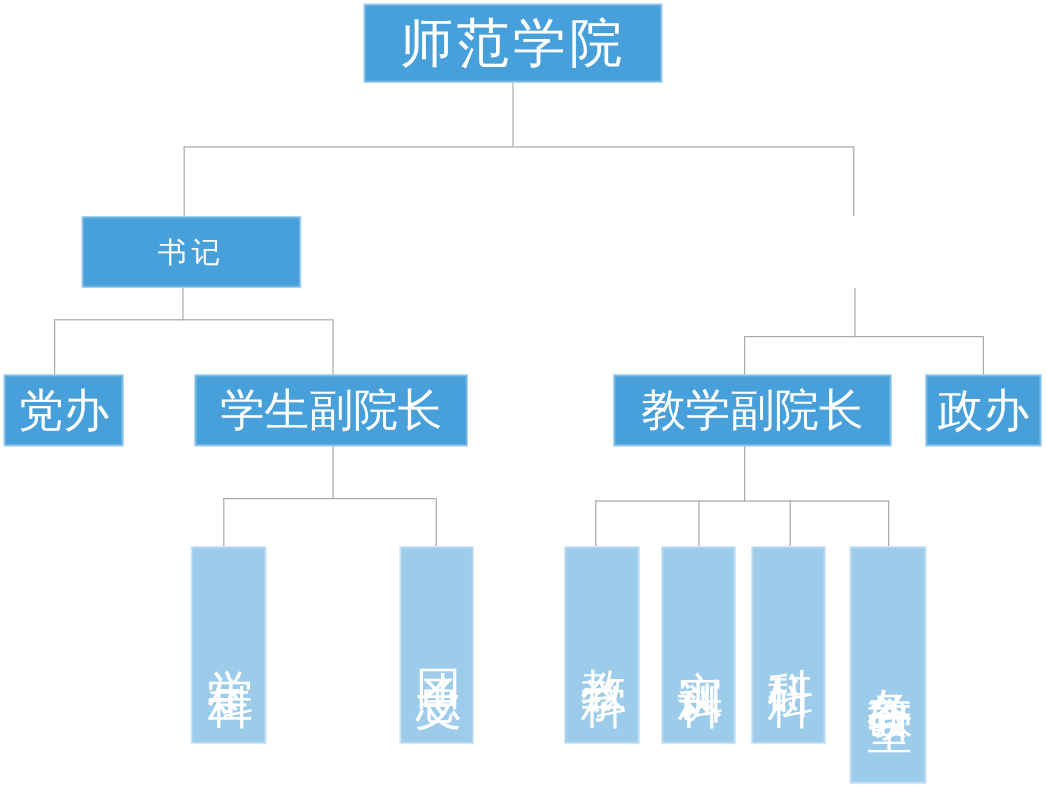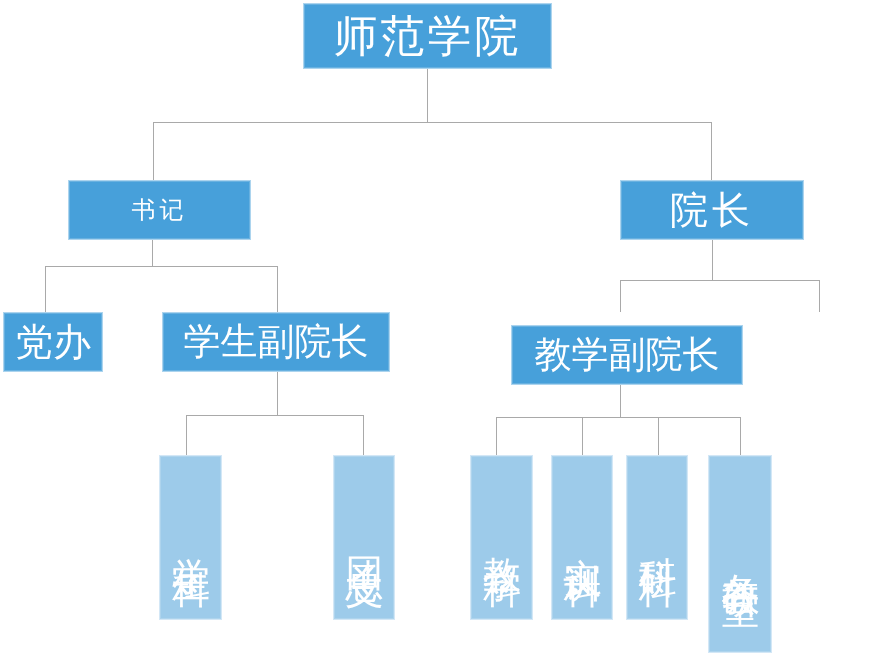--- a/index.html
+++ b/index.html
@@ -38,21 +38,21 @@
   .line{position:absolute;background:var(--connector);}
   .line.v{width:1px;}
   .line.h{height:1px;}
 
   
   #n-root            {left:303px;top:3px;  width:249px;height:66px;font-size:44px;letter-spacing:3px;}
   #n-secretary       {left:68px; top:180px;width:183px;height:60px;font-size:24px;letter-spacing:4px;}
   #n-dean            {left:620px;top:180px;width:184px;height:60px;font-size:38px;letter-spacing:4px;}
   #n-party-office    {left:3px;  top:312px;width:100px;height:60px;font-size:38px;}
   #n-student-vice    {left:162px;top:312px;width:228px;height:60px;font-size:37px;}
-  #n-teaching-vice   {left:511px;top:312px;width:232px;height:60px;font-size:37px;margin-top:13px;}
+  #n-teaching-vice   {left:511px;top:312px;width:232px;height:60px;font-size:37px;}
   #n-admin-office    {left:771px;top:312px;width:97px; height:60px;font-size:38px;}
   #n-student-section {left:159px;top:455px;width:63px;height:165px;font-size:38px;}
   #n-youth-league    {left:333px;top:455px;width:62px;height:165px;font-size:38px;}
   #n-teaching-section{left:470px;top:455px;width:63px;height:165px;font-size:38px;}
   #n-training-section{left:551px;top:455px;width:62px;height:165px;font-size:38px;}
   #n-research-section{left:626px;top:455px;width:62px;height:165px;font-size:38px;}
   #n-teach-res-office{left:708px;top:455px;width:64px;height:198px;font-size:38px;letter-spacing:5px;}
 
   
   #c1 {left:427px;top:69px; height:53px;}
@@ -103,28 +103,28 @@
   <div class="line h" id="c18"></div>
   <div class="line v" id="c19"></div>
   <div class="line v" id="c20"></div>
   <div class="line v" id="c21"></div>
   <div class="line v" id="c22"></div>
 
   <div class="node primary" id="n-root">师范学院</div>
 
   <div class="node primary" id="n-secretary">书记</div>
 
-  <div class="node primary" id="n-dean">院长</div>
 
   <div class="node primary" id="n-student-vice">学生副院长</div>
 
   <div class="node primary" id="n-party-office">党办</div>
 
   <div class="node primary" id="n-teaching-vice">教学副院长</div>
 
+  <div class="node primary" id="n-admin-office">政办</div>
 
   <div class="node secondary vertical" id="n-student-section">学生科</div>
 
   <div class="node secondary vertical" id="n-youth-league">团总支</div>
 
   <div class="node secondary vertical" id="n-teaching-section">教学科</div>
 
   <div class="node secondary vertical" id="n-training-section">实训科</div>
 
   <div class="node secondary vertical" id="n-research-section">科研科</div>

